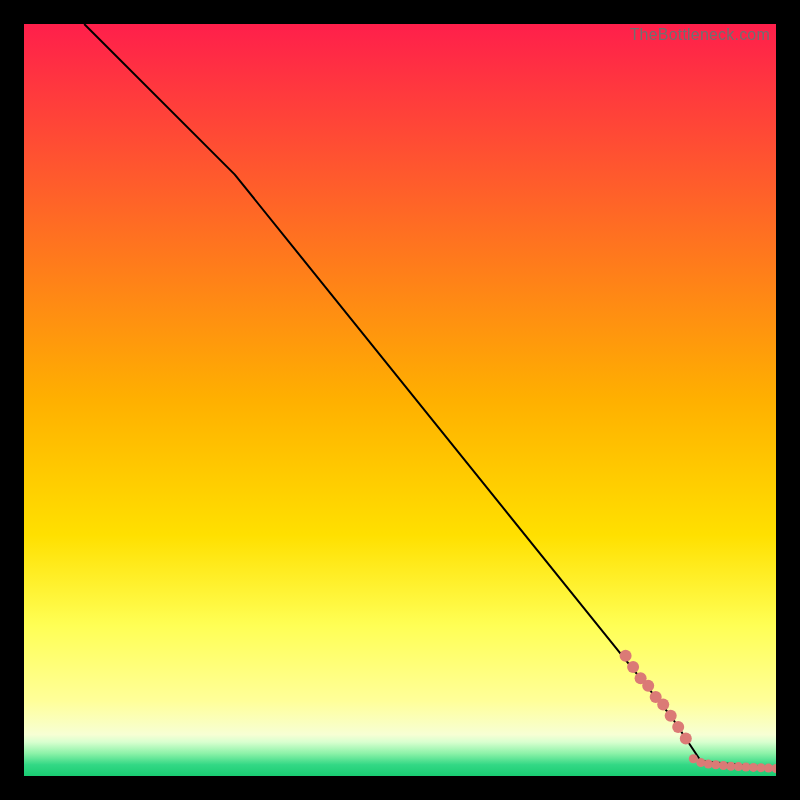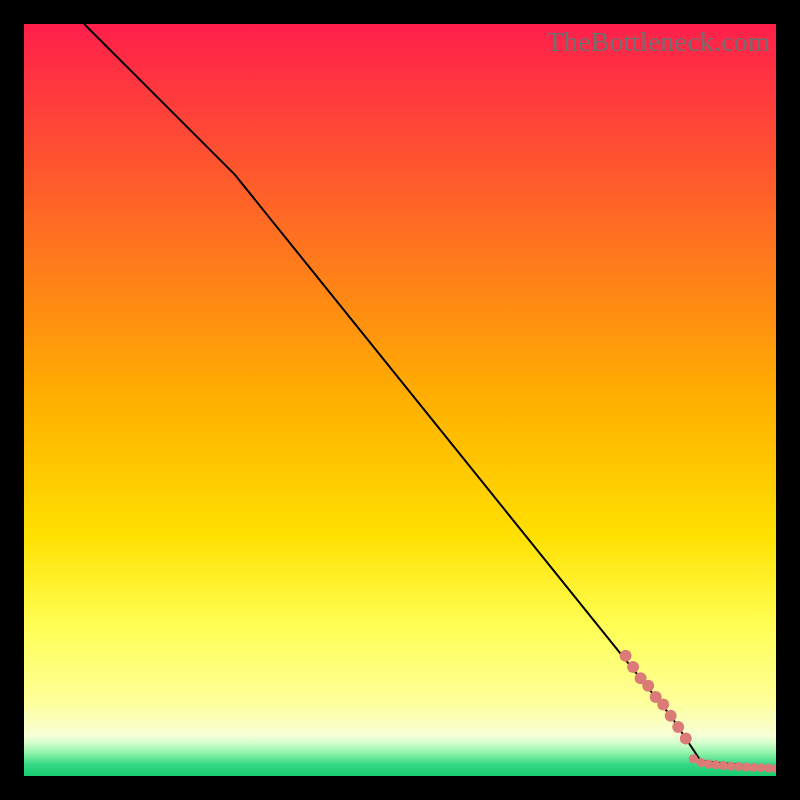--- a/index.html
+++ b/index.html
@@ -22,24 +22,24 @@
     top: 24px;
     width: 752px;
     height: 752px;
     overflow: hidden;
   }
   .watermark {
     position: absolute;
     top: 2px;
     right: 6px;
     color: #707070;
-    font-size: 28px;
+    font-size: 16px;
     font-weight: 500;
     letter-spacing: 0.2px;
-    font-family: Liberation Serif, serif;
+    font-family: Liberation Sans, sans-serif;
   }
   svg.overlay {
     position: absolute;
     left: 0;
     top: 0;
     width: 752px;
     height: 752px;
     overflow: visible;
   }
   .curve {

